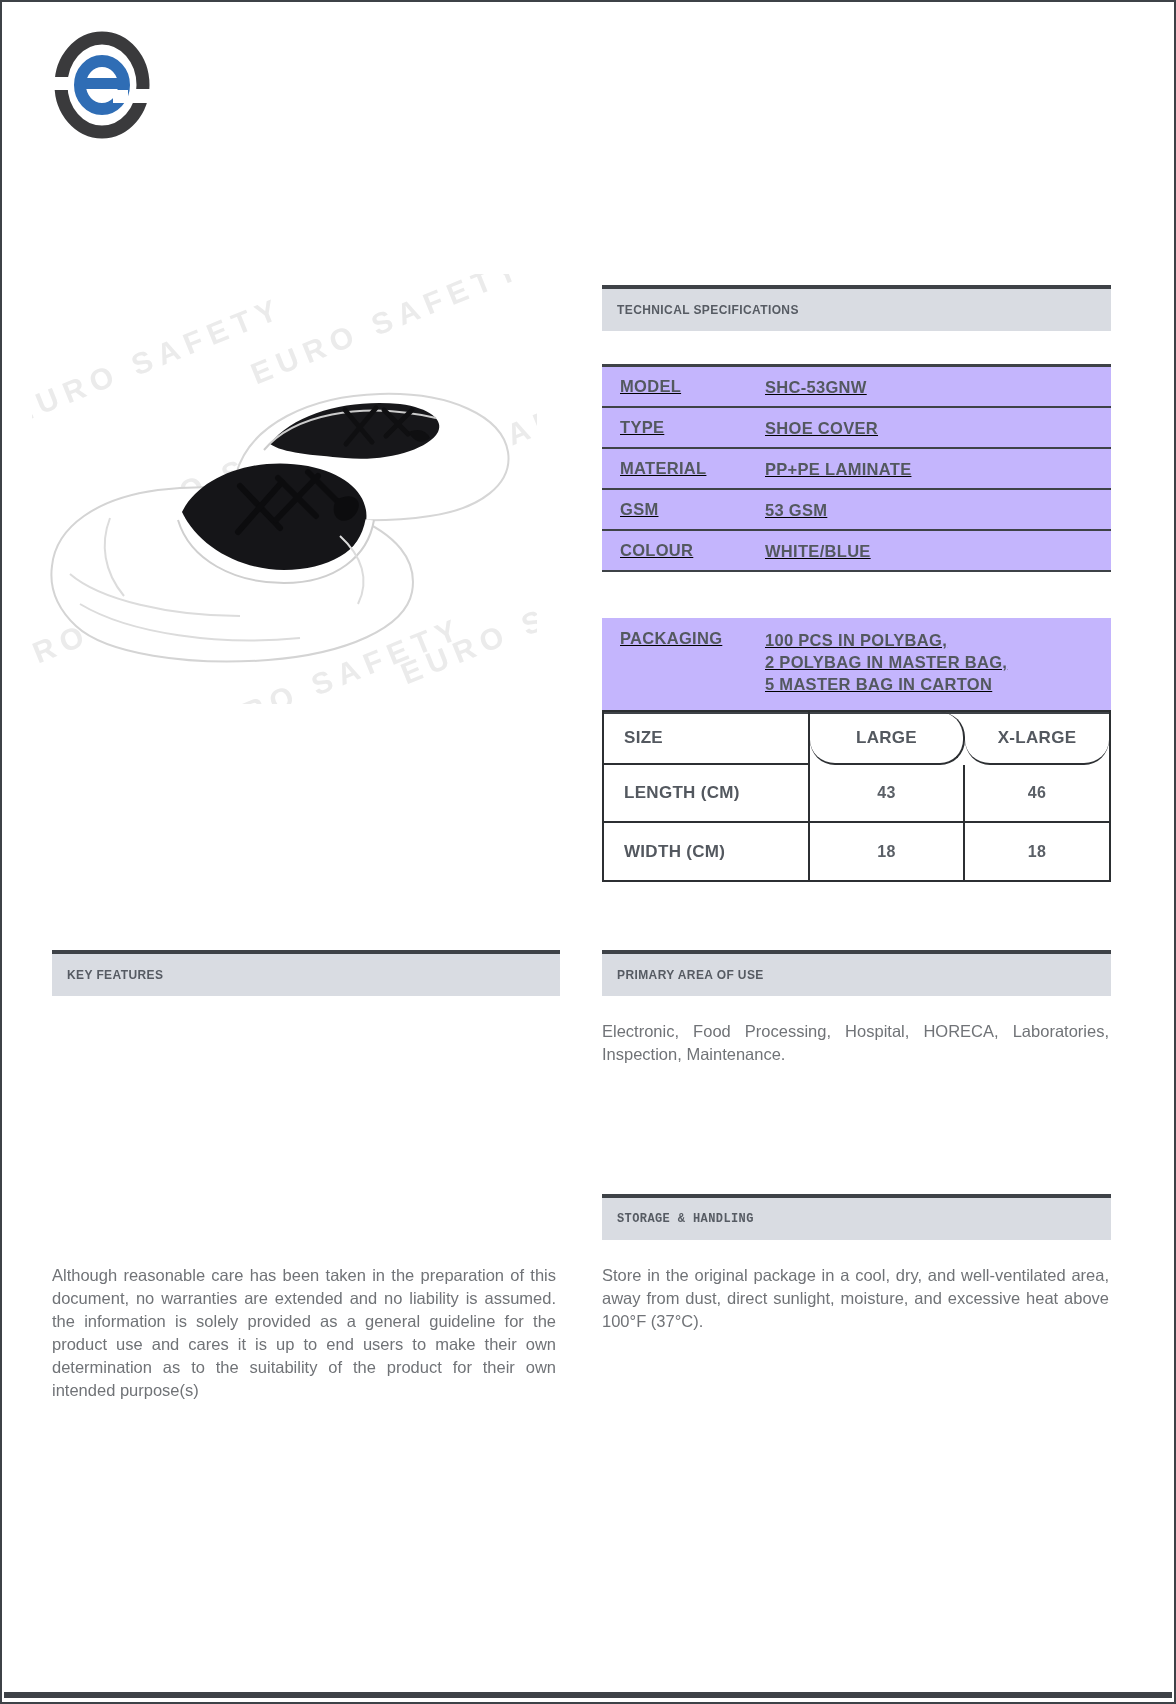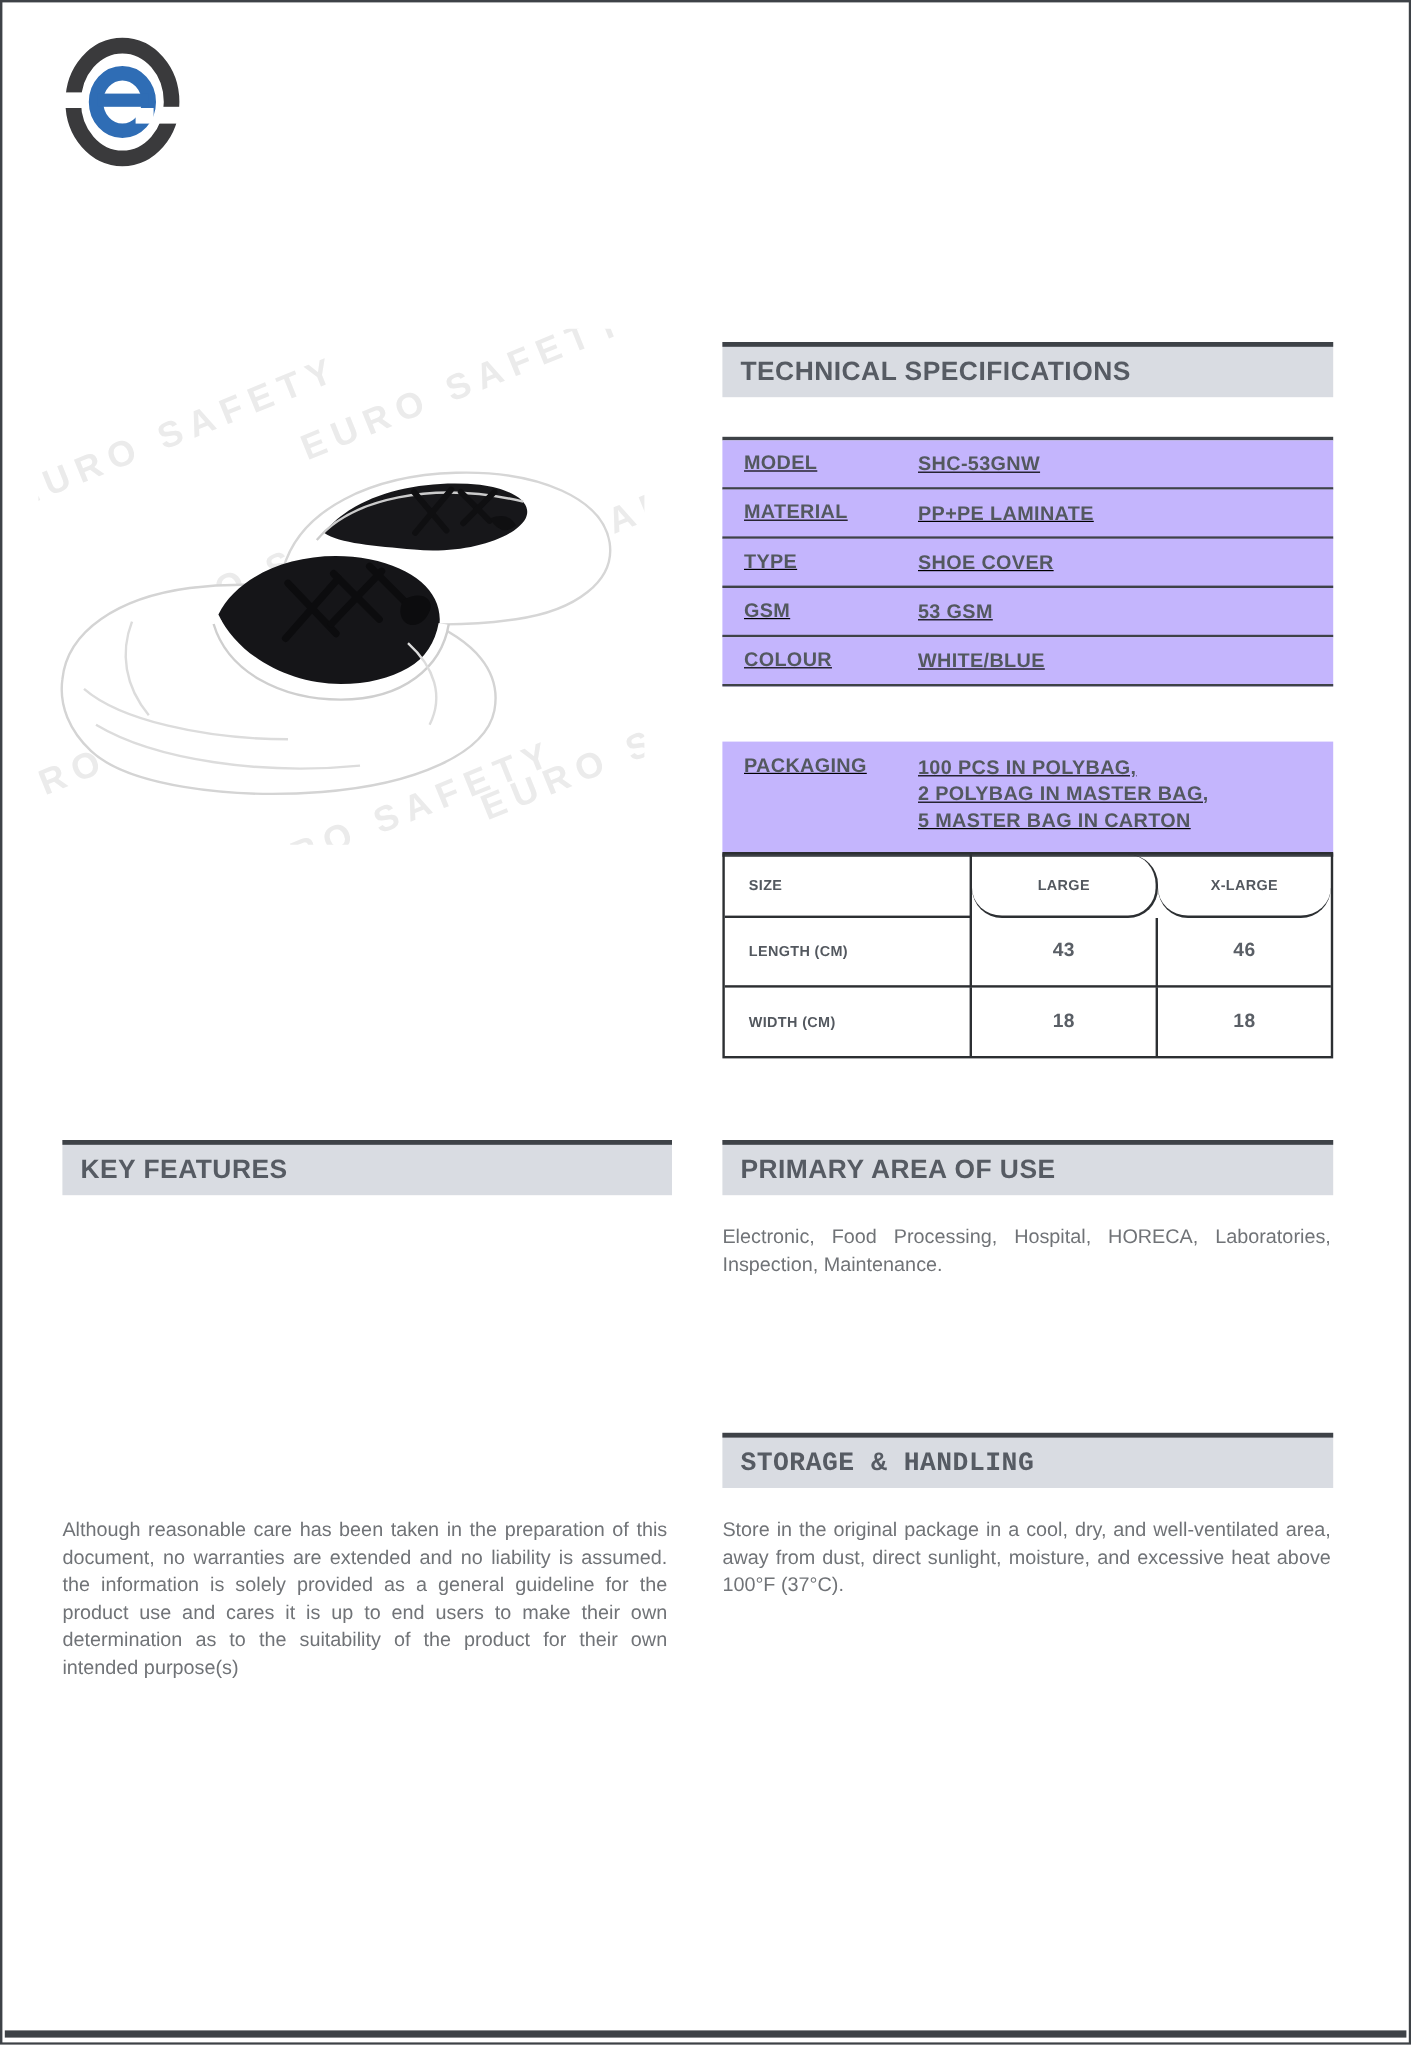--- a/index.html
+++ b/index.html
@@ -28,21 +28,21 @@
   .wm:nth-of-type(4){left:320px;top:150px;}
   .wm:nth-of-type(5){left:-60px;top:330px;}
   .wm:nth-of-type(6){left:150px;top:390px;}
   .wm:nth-of-type(7){left:360px;top:330px;}
   .shoes{position:absolute;left:8px;top:30px;}
 
   
   .bar{
     position:absolute;height:42px;background:#d9dce2;border-top:4px solid #3e4247;
     box-sizing:content-box;display:flex;align-items:center;padding-left:15px;
-    font-size:22px;font-weight:bold;color:#565b63;letter-spacing:.4px;
+    font-size:12px;font-weight:bold;color:#565b63;letter-spacing:.4px;
   }
   .bar-ts{left:600px;top:283px;width:494px;}
   .bar-kf{left:50px;top:948px;width:493px;}
   .bar-pa{left:600px;top:948px;width:494px;}
   .bar-sn{left:50px;top:1192px;width:493px;}
   .bar-sh{left:600px;top:1192px;width:494px;font-family:Liberation Mono, monospace;}
 
   
   .spec-table{
     position:absolute;left:600px;top:362px;width:509px;
@@ -66,21 +66,21 @@
 
   
   .size-table{
     position:absolute;left:600px;top:708px;width:509px;height:172px;
     border:2px solid #2c2f32;box-sizing:border-box;
     display:grid;grid-template-columns:206px 155px 1fr;grid-template-rows:53px 58px 1fr;
   }
   .size-cell{
     border-right:2px solid #2c2f32;border-bottom:2px solid #2c2f32;
     display:flex;align-items:center;
-    font-size:12px;font-weight:bold;color:#53585f;letter-spacing:.3px;
+    font-size:17px;font-weight:bold;color:#53585f;letter-spacing:.3px;
   }
   .size-cell.lbl{padding-left:20px;justify-content:flex-start;}
   .size-cell.ctr{justify-content:center;border-radius:25px;}
   .size-cell.val{justify-content:center;font-size:16px;font-weight:600;color:#5a5f66;}
   .size-cell.last-col{border-right:none;}
   .size-cell.last-row{border-bottom:none;}
 
   
   .body-text{
     position:absolute;font-size:16.5px;line-height:23px;color:#707377;text-align:justify;
@@ -156,26 +156,26 @@
   <div class="bar bar-ts">
     <span>TECHNICAL SPECIFICATIONS</span>
   </div>
 
   <div class="spec-table">
     <div class="spec-row">
       <div class="spec-label">MODEL</div>
       <div class="spec-value">SHC-53GNW</div>
     </div>
     <div class="spec-row">
+      <div class="spec-label">TYPE</div>
+      <div class="spec-value">SHOE COVER</div>
+    </div>
+    <div class="spec-row">
       <div class="spec-label">MATERIAL</div>
       <div class="spec-value">PP+PE LAMINATE</div>
-    </div>
-    <div class="spec-row">
-      <div class="spec-label">TYPE</div>
-      <div class="spec-value">SHOE COVER</div>
     </div>
     <div class="spec-row">
       <div class="spec-label">GSM</div>
       <div class="spec-value">53 GSM</div>
     </div>
     <div class="spec-row">
       <div class="spec-label">COLOUR</div>
       <div class="spec-value">WHITE/BLUE</div>
     </div>
     <div class="spec-row">

